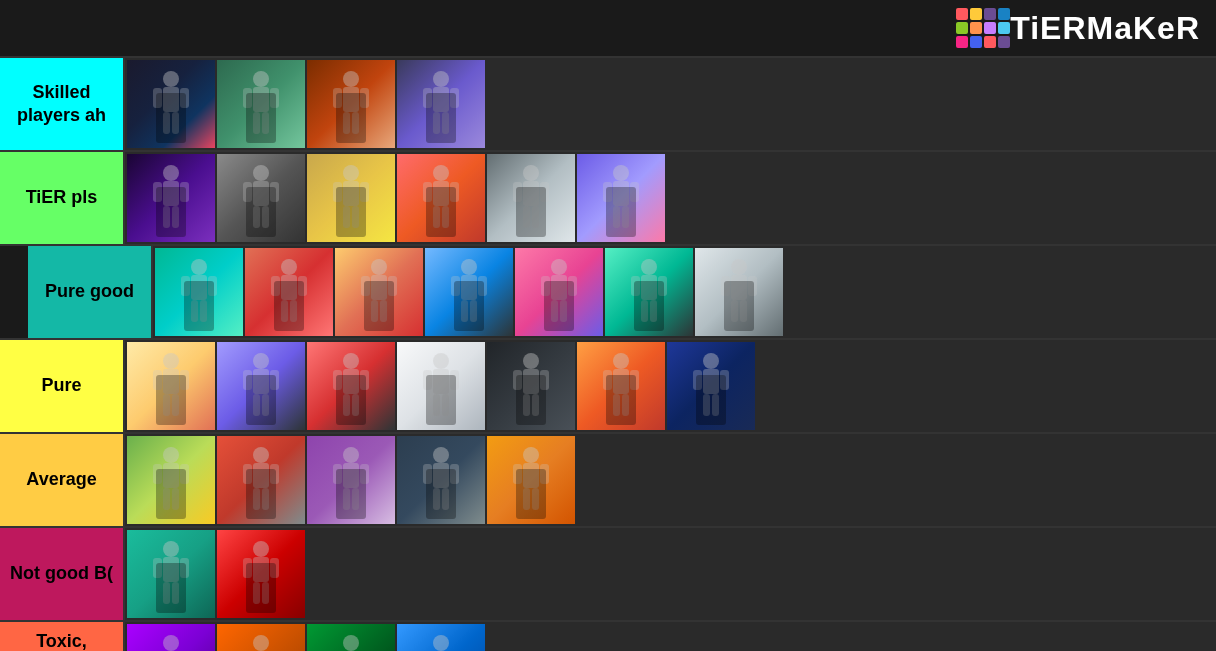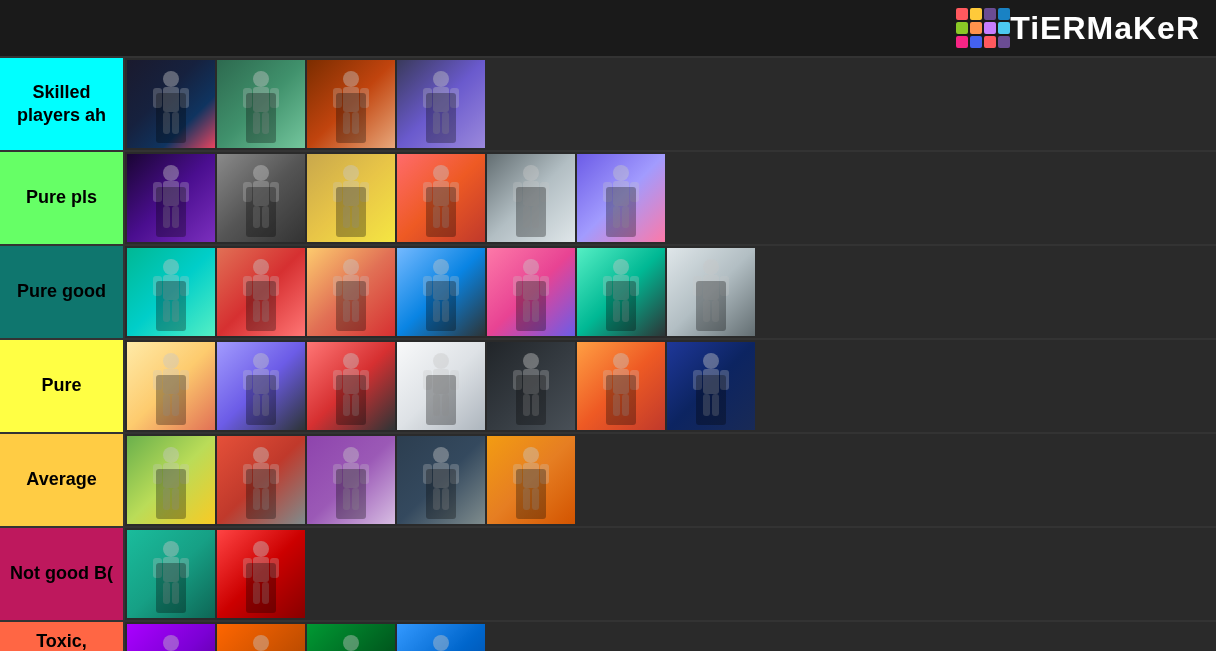--- a/index.html
+++ b/index.html
@@ -230,21 +230,21 @@
       <rect x="12" y="21" width="9" height="20" rx="3" fill="rgba(200,200,200,0.4)"></rect>
       <rect x="39" y="21" width="9" height="20" rx="3" fill="rgba(200,200,200,0.4)"></rect>
       <rect x="22" y="45" width="7" height="22" rx="3" fill="rgba(200,200,200,0.4)"></rect>
       <rect x="31" y="45" width="7" height="22" rx="3" fill="rgba(200,200,200,0.4)"></rect>
     </svg>
             </div>
           </div>
         </div>
       </div>
       <div class="tier-row">
-        <div class="tier-label" style="background: rgb(102, 255, 102);">Pure pls</div>
+        <div class="tier-label" style="background: rgb(102, 255, 102);">TiER pls</div>
         <div class="tier-items">
           <div class="tier-item img-5">
             <div class="tier-item-inner">
               <svg width="60" height="75" viewBox="0 0 60 75" xmlns="http://www.w3.org/2000/svg" style="opacity:0.7">
       <circle cx="30" cy="12" r="8" fill="rgba(200,200,200,0.6)"></circle>
       <rect x="22" y="20" width="16" height="25" rx="3" fill="rgba(200,200,200,0.5)"></rect>
       <rect x="12" y="21" width="9" height="20" rx="3" fill="rgba(200,200,200,0.4)"></rect>
       <rect x="39" y="21" width="9" height="20" rx="3" fill="rgba(200,200,200,0.4)"></rect>
       <rect x="22" y="45" width="7" height="22" rx="3" fill="rgba(200,200,200,0.4)"></rect>
       <rect x="31" y="45" width="7" height="22" rx="3" fill="rgba(200,200,200,0.4)"></rect>
@@ -307,21 +307,21 @@
       <rect x="12" y="21" width="9" height="20" rx="3" fill="rgba(200,200,200,0.4)"></rect>
       <rect x="39" y="21" width="9" height="20" rx="3" fill="rgba(200,200,200,0.4)"></rect>
       <rect x="22" y="45" width="7" height="22" rx="3" fill="rgba(200,200,200,0.4)"></rect>
       <rect x="31" y="45" width="7" height="22" rx="3" fill="rgba(200,200,200,0.4)"></rect>
     </svg>
             </div>
           </div>
         </div>
       </div>
       <div class="tier-row">
-        <div class="tier-label" style="background: #0f766e;">Pure good</div>
+        <div class="tier-label" style="background: #14b8a6; margin-left: 28px;">Pure good</div>
         <div class="tier-items">
           <div class="tier-item img-11">
             <div class="tier-item-inner">
               <svg width="60" height="75" viewBox="0 0 60 75" xmlns="http://www.w3.org/2000/svg" style="opacity:0.7">
       <circle cx="30" cy="12" r="8" fill="rgba(200,200,200,0.6)"></circle>
       <rect x="22" y="20" width="16" height="25" rx="3" fill="rgba(200,200,200,0.5)"></rect>
       <rect x="12" y="21" width="9" height="20" rx="3" fill="rgba(200,200,200,0.4)"></rect>
       <rect x="39" y="21" width="9" height="20" rx="3" fill="rgba(200,200,200,0.4)"></rect>
       <rect x="22" y="45" width="7" height="22" rx="3" fill="rgba(200,200,200,0.4)"></rect>
       <rect x="31" y="45" width="7" height="22" rx="3" fill="rgba(200,200,200,0.4)"></rect>

